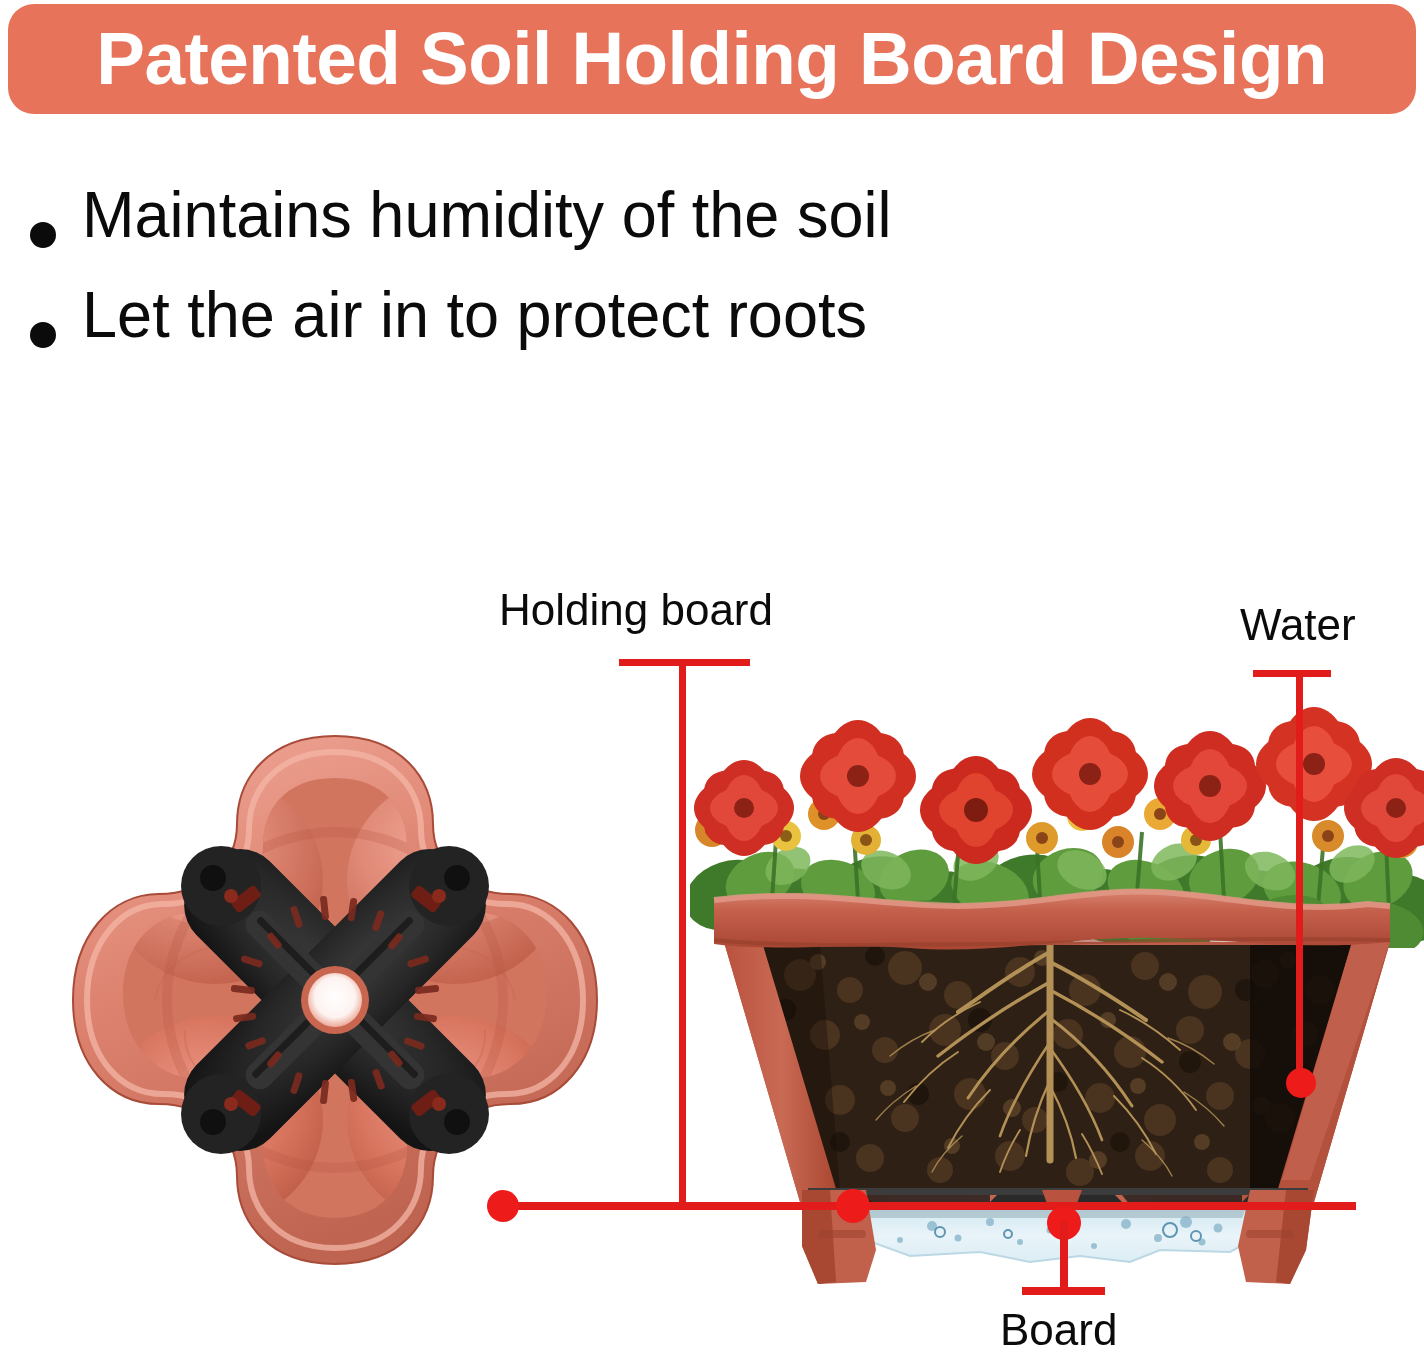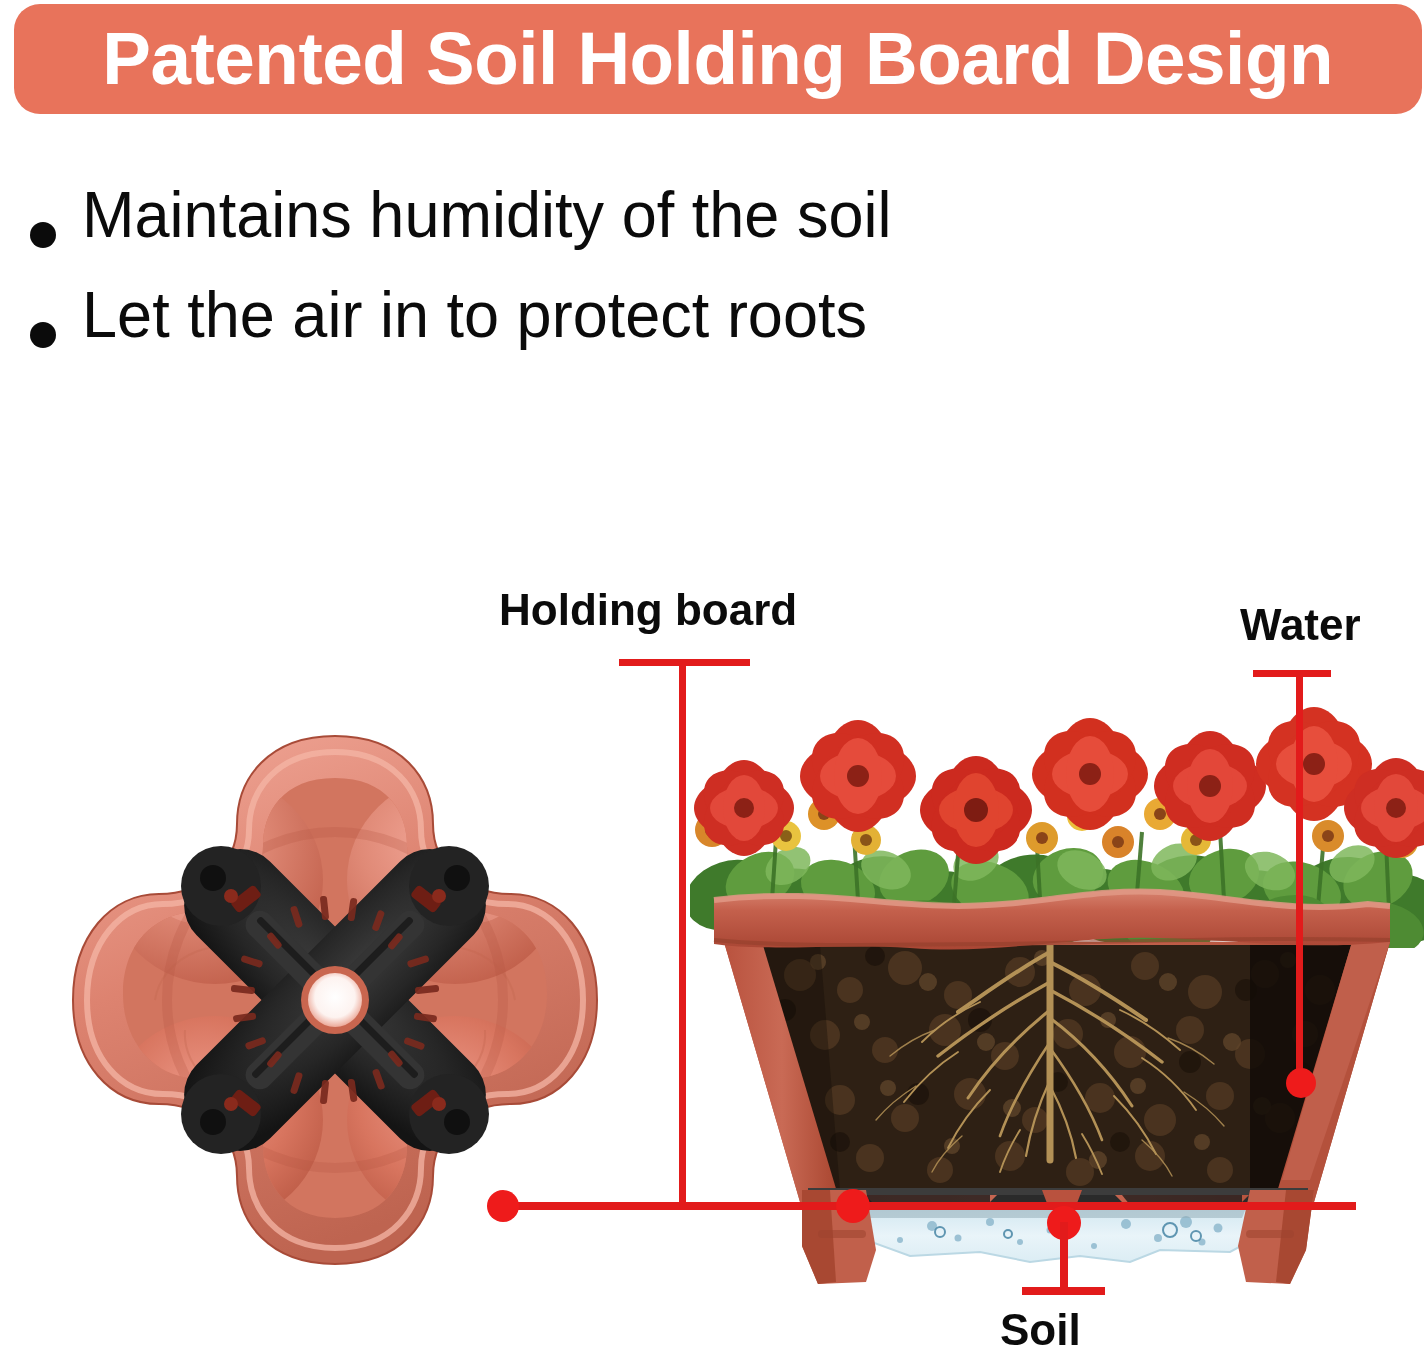--- a/index.html
+++ b/index.html
@@ -22,21 +22,20 @@
     left: 8px;
     top: 4px;
     width: 1408px;
     height: 110px;
     background: #E8735B;
     border-radius: 26px;
     box-sizing: border-box;
     display: flex;
     align-items: center;
     justify-content: center;
-    margin-left: 6px;
   }
   #header-title {
     color: #ffffff;
     font-family: "Liberation Sans Narrow", "Liberation Sans", sans-serif;
     font-size: 74px;
     font-weight: bold;
     letter-spacing: -0.5px;
     white-space: nowrap;
     line-height: 1;
     transform: scaleX(0.985);
@@ -72,21 +71,21 @@
     white-space: nowrap;
     transform: scaleX(0.97);
     transform-origin: left center;
   }
 
   
   .callout-label {
     position: absolute;
     color: #0b0b0b;
     font-family: "Liberation Sans", sans-serif;
-    font-weight: bold;
+    font-weight: normal;
     font-size: 44px;
     white-space: nowrap;
     line-height: 1;
   }
   #label-holding-board { left: 499px; top: 588px; }
   #label-soil          { left: 1240px; top: 603px; }
   #label-water         { left: 1000px; top: 1308px; }
 
   
   .leader { position: absolute; background: #e21b1b; }
@@ -740,21 +739,21 @@
       <g fill="#9C4430" opacity="0.55">
         <rect x="128" y="540" width="48" height="8" rx="4"></rect>
         <rect x="556" y="540" width="48" height="8" rx="4"></rect>
       </g>
     </g>
   </svg>
 </div>
 
 <div class="callout-label" id="label-holding-board">Holding board</div>
 <div class="callout-label" id="label-soil">Water</div>
-<div class="callout-label" id="label-water">Soil</div>
+<div class="callout-label" id="label-water">Board</div>
 
 <div class="leader" id="hb-cap"></div>
 <div class="leader" id="hb-stem"></div>
 <div class="leader" id="hb-link"></div>
 <div class="leader-dot" id="hb-dot-left"></div>
 <div class="leader-dot" id="hb-dot-right"></div>
 
 <div class="leader" id="soil-cap"></div>
 <div class="leader" id="soil-stem"></div>
 <div class="leader-dot" id="soil-dot"></div>

